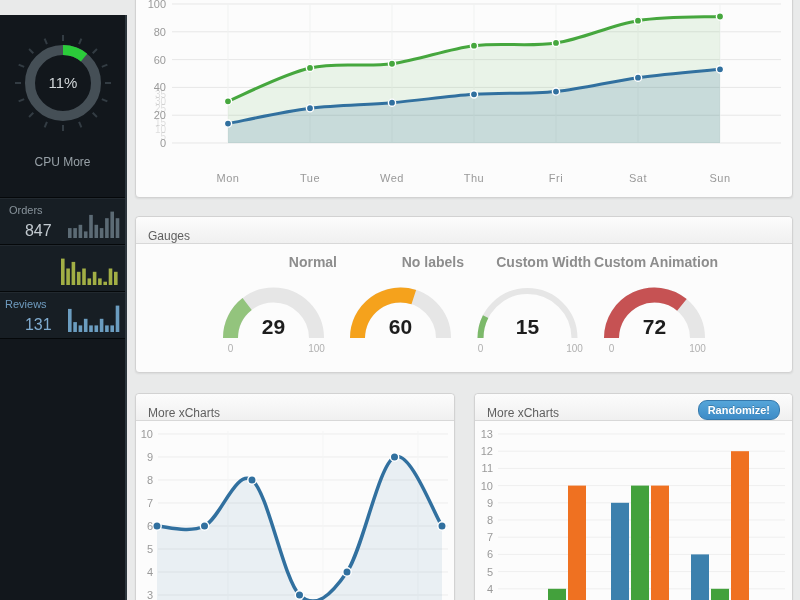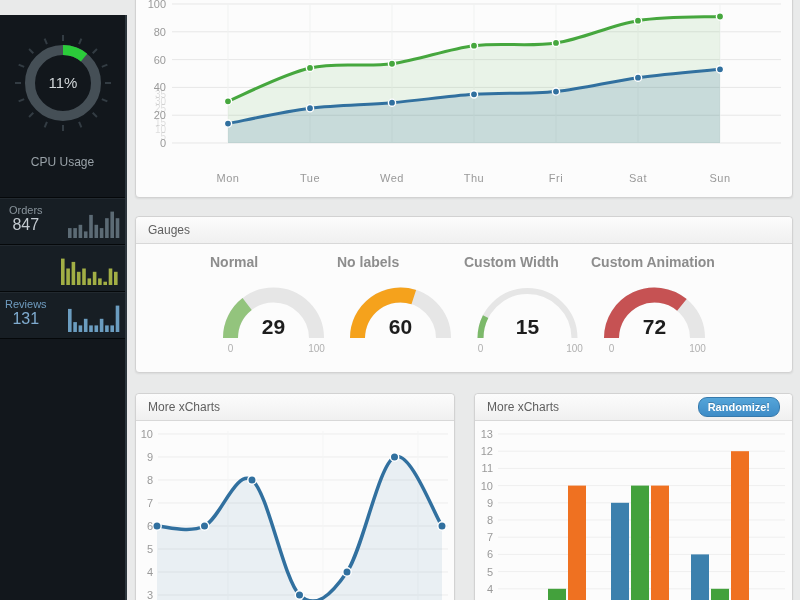--- a/index.html
+++ b/index.html
@@ -11,36 +11,36 @@
   .sidebar{position:absolute;left:0;top:15px;width:125px;height:600px;background:#12171c;
            border-right:2px solid #2e373e;box-sizing:content-box;}
   .cpu{position:absolute;top:6px;left:0;width:125px;text-align:center;}
   .cpu-caption{margin-top:4px;font-size:12px;color:#98a1a7;}
   .stats{position:absolute;top:182px;left:0;width:125px;}
   .stat-row{height:46px;background:#171e24;border-top:1px solid #05080a;
             box-shadow:inset 0 1px 0 rgba(255,255,255,.05);display:flex;align-items:stretch;gap:16px;}
   .stat-row:last-child{border-bottom:1px solid #05080a;}
   .stat-meta{width:58px;text-align:center;padding-top:6px;}
   .stat-label{font-size:11px;}
-  .stat-value{font-size:16px;margin-top:0;}
+  .stat-value{font-size:16px;margin-top:6px;text-align:right;}
   .spark{margin:auto 4px 6px auto;}
 
   
   .panel{position:absolute;background:#fcfcfc;border:1px solid #d2d2d2;border-radius:4px;
          box-shadow:0 1px 2px rgba(0,0,0,.07);box-sizing:border-box;}
   .panel-header{height:26px;background:linear-gradient(#fcfcfc,#f0f0f0);
                 border-bottom:1px solid #d8d8d8;border-radius:4px 4px 0 0;
-                display:flex;align-items:center;padding:0 12px;font-size:12px;color:#5f5f5f;}
+                display:flex;align-items:flex-end;padding:0 12px;font-size:12px;color:#5f5f5f;}
   .top-panel{left:135px;top:-18px;width:658px;height:216px;}
   .gauges-panel{left:135px;top:216px;width:658px;height:157px;}
   .bl-panel{left:135px;top:393px;width:320px;height:240px;}
   .br-panel{left:474px;top:393px;width:319px;height:240px;}
 
   .gauges-body{display:flex;justify-content:center;padding-top:10px;}
-  .gauge-col{width:127px;text-align:left;}
+  .gauge-col{width:127px;text-align:right;}
   .gauge-title{font-size:14px;font-weight:bold;color:#8d8d8d;margin-bottom:2px;}
 
   .btn-randomize{margin-left:auto;font-size:11px;font-weight:bold;color:#fff;
      background:linear-gradient(#55a5d9,#3e8cc7);border:1px solid #3679ac;border-radius:9px;
      padding:3px 9px;cursor:pointer;text-shadow:0 -1px 0 rgba(0,0,0,.2);
      font-family:"Liberation Sans",sans-serif;}
 </style>
 </head>
 <body>
 
@@ -62,21 +62,21 @@
           <line x1="30.301515190165" y1="91.698484809835" x2="26.058874503045715" y2="95.94112549695427" stroke="#333c43" stroke-width="2"></line>
           <line x1="43.92729584066624" y1="100.80294036547406" x2="41.631195246475706" y2="106.34621756054176" stroke="#333c43" stroke-width="2"></line>
           <line x1="59.99999999999999" y1="104" x2="59.99999999999999" y2="110" stroke="#333c43" stroke-width="2"></line>
           <line x1="76.07270415933378" y1="100.80294036547403" x2="78.36880475352432" y2="106.34621756054176" stroke="#333c43" stroke-width="2"></line>
           <line x1="89.69848480983498" y1="91.69848480983501" x2="93.94112549695427" y2="95.94112549695429" stroke="#333c43" stroke-width="2"></line>
           <line x1="98.80294036547406" y1="78.07270415933377" x2="104.34621756054176" y2="80.3688047535243" stroke="#333c43" stroke-width="2"></line>
           <circle cx="60" cy="62" r="33" fill="none" stroke="#454f56" stroke-width="10"></circle>
           <path d="M60,29 A33,33 0 0 1 81.03499166170677,36.57306298839896" fill="none" stroke="#2bcc3a" stroke-width="10"></path>
           <text x="60" y="67" text-anchor="middle" font-size="15" fill="#d0d5d8">11%</text>
         </svg>
-      <div class="cpu-caption">CPU Usage</div>
+      <div class="cpu-caption">CPU More</div>
     </div>
     <div class="stats" id="stats">
         <div class="stat-row">
           <div class="stat-meta">
             <div class="stat-label" style="color: rgb(135, 146, 154);">Orders</div>
             <div class="stat-value" style="color: rgb(195, 202, 208);">847</div>
           </div>
           <svg width="60" height="34" class="spark">
             <rect x="0" y="24.1" width="3.6" height="9.899999999999999" fill="#5c6b75"></rect>
             <rect x="5.3" y="24.1" width="3.6" height="9.899999999999999" fill="#5c6b75"></rect>

